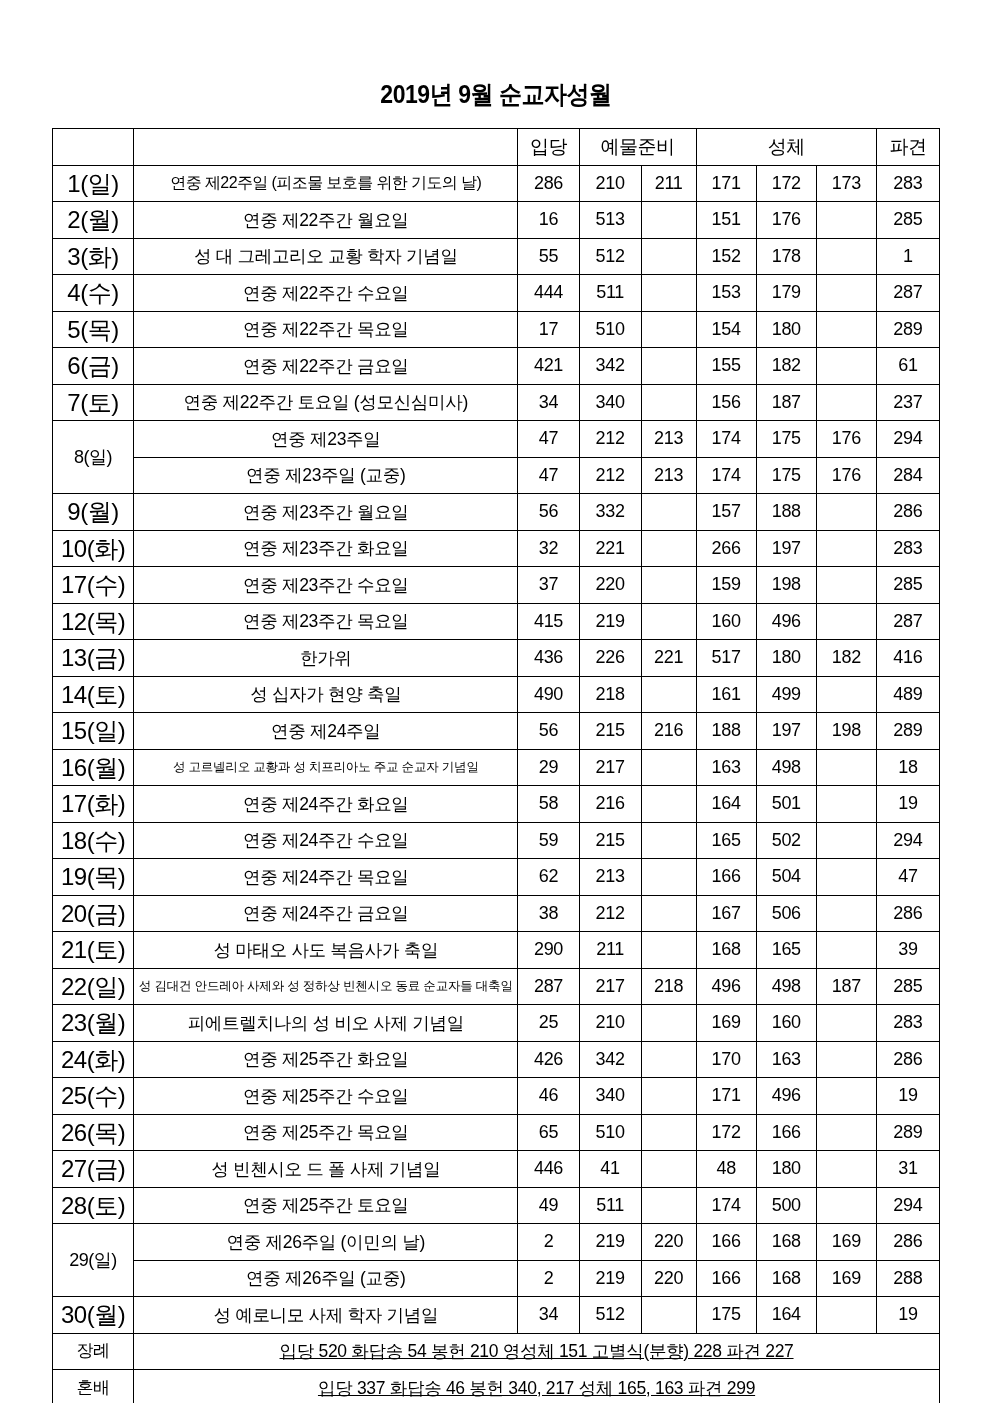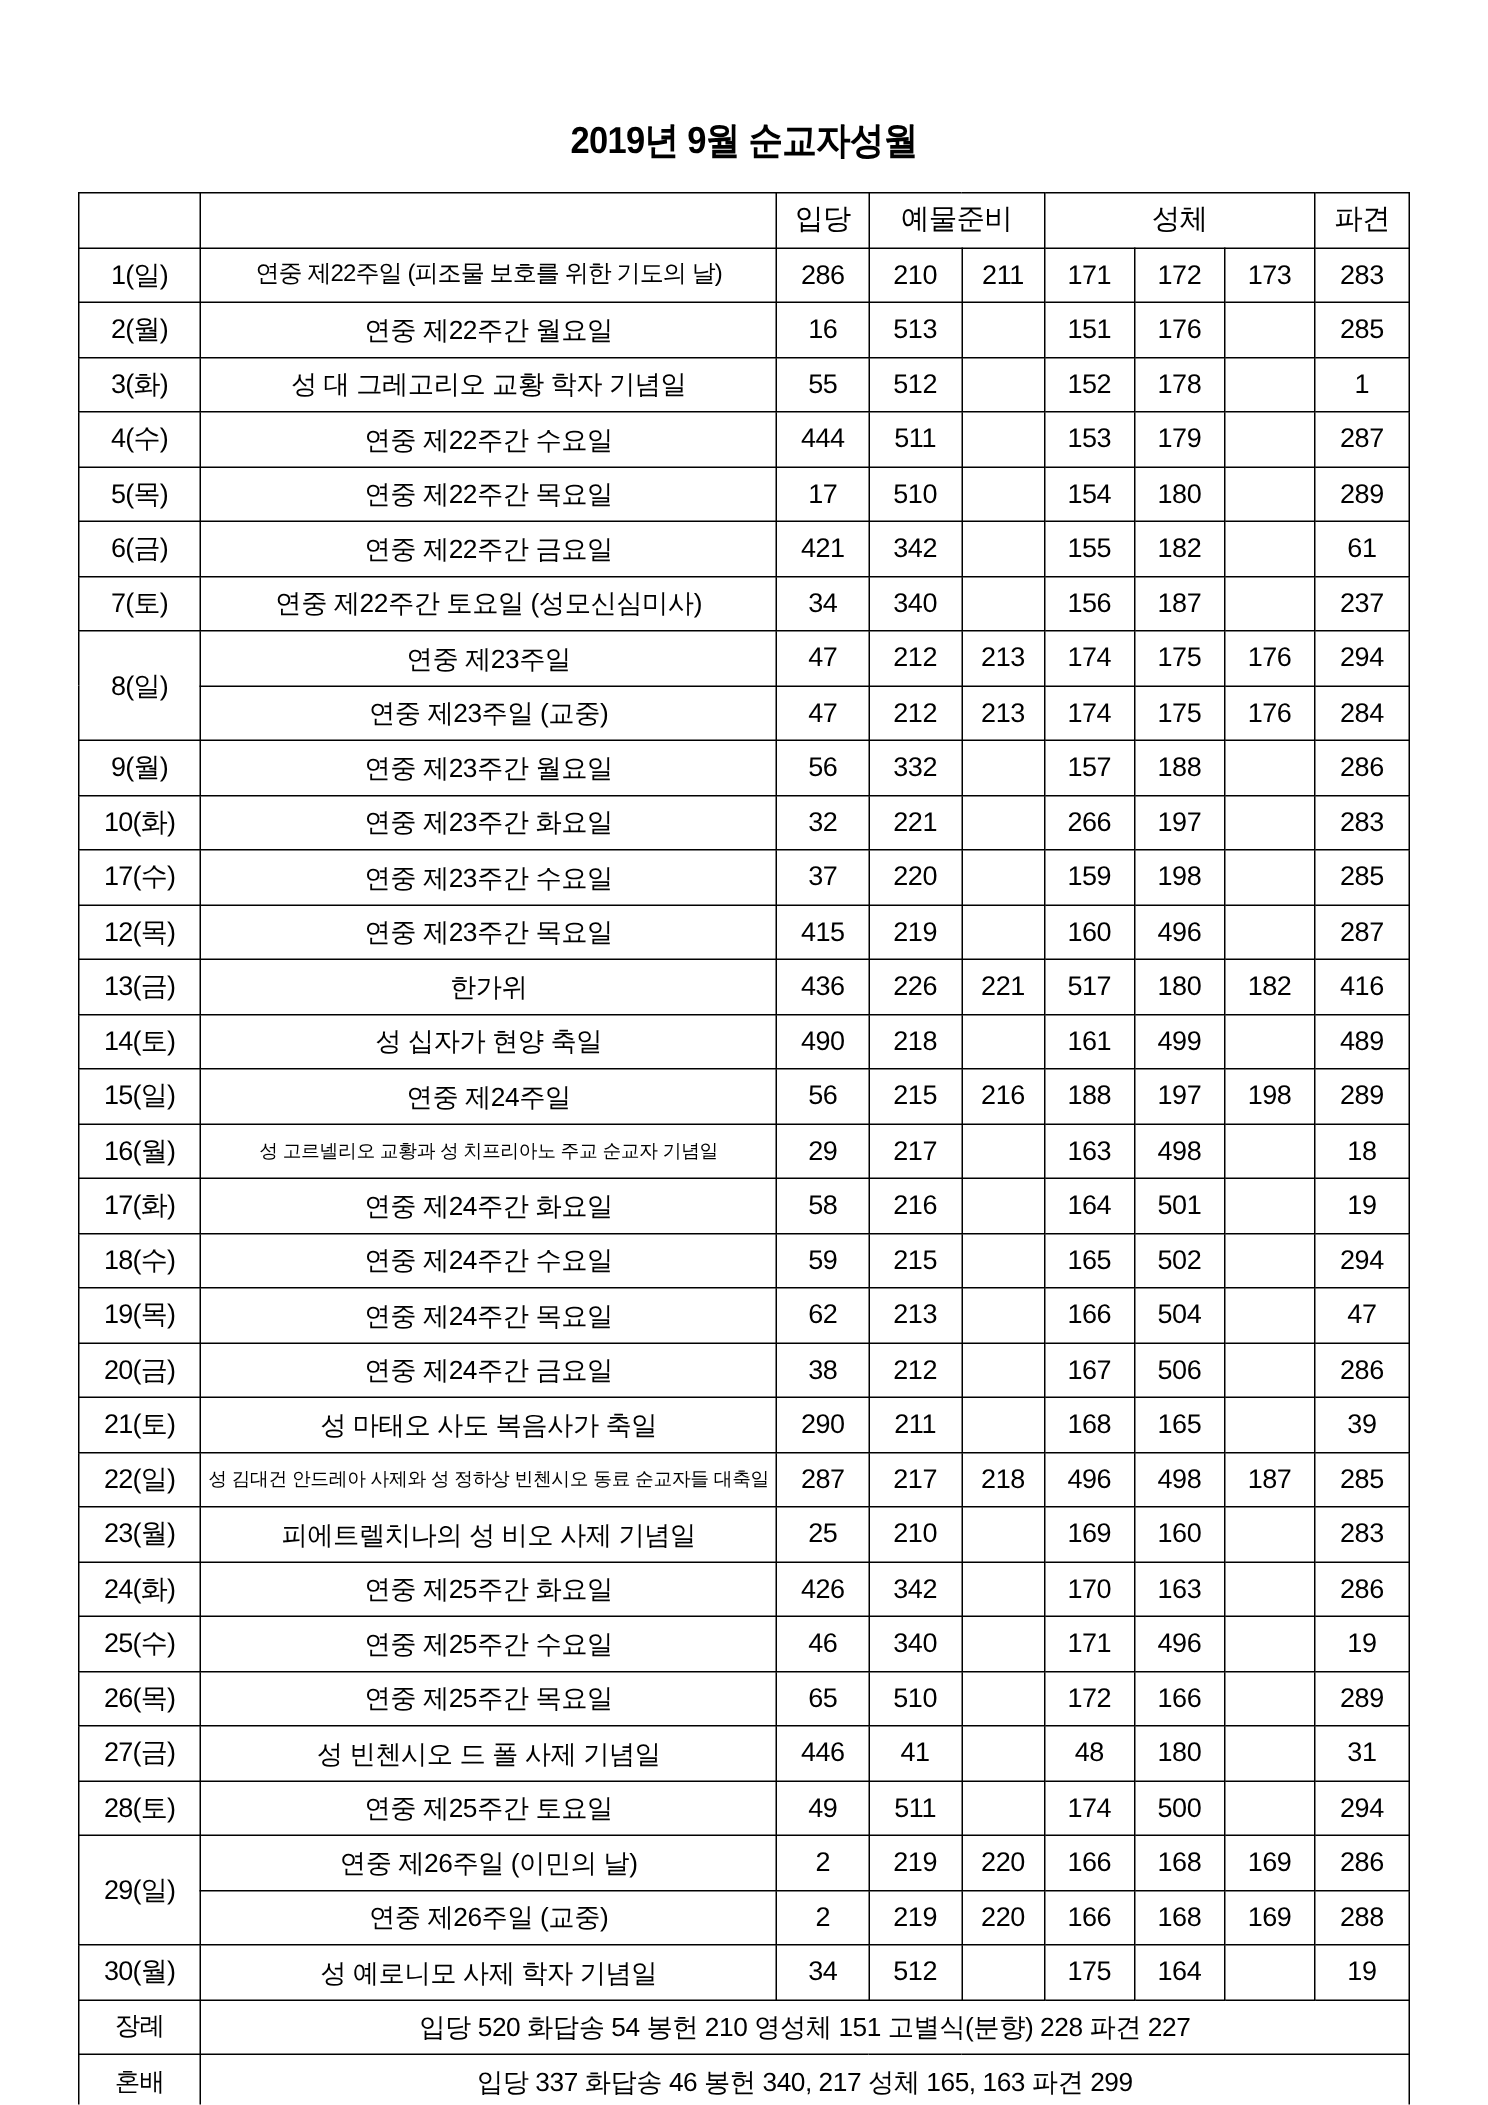--- a/index.html
+++ b/index.html
@@ -68,21 +68,21 @@
   col.c-pa     { width: 63px; }
 
   thead td {
     font-weight: bold;
     font-size: 19px;
     height: 29px;
     letter-spacing: -0.5px;
   }
   .hdr-blank { }
   td.date-cell {
-    font-size: 18px;
+    font-size: 24px;
     letter-spacing: -0.5px;
   }
   td.title-cell {
     font-size: 17.5px;
     letter-spacing: -0.3px;
     padding: 0 4px;
   }
   td.title-cell.sm {
     font-size: 12.5px;
     letter-spacing: -0.2px;
@@ -95,20 +95,21 @@
     font-size: 18px;
     letter-spacing: -0.3px;
   }
   td.sum-label {
     font-size: 17px;
     letter-spacing: -0.5px;
   }
   td.sum-text {
     font-size: 17.5px;
     letter-spacing: -0.3px;
+    text-decoration: underline;
   }
   td.merged-date {
     font-size: 18px;
     letter-spacing: -0.5px;
   }
 </style>
 </head>
 <body>
 
 <div class="page">

